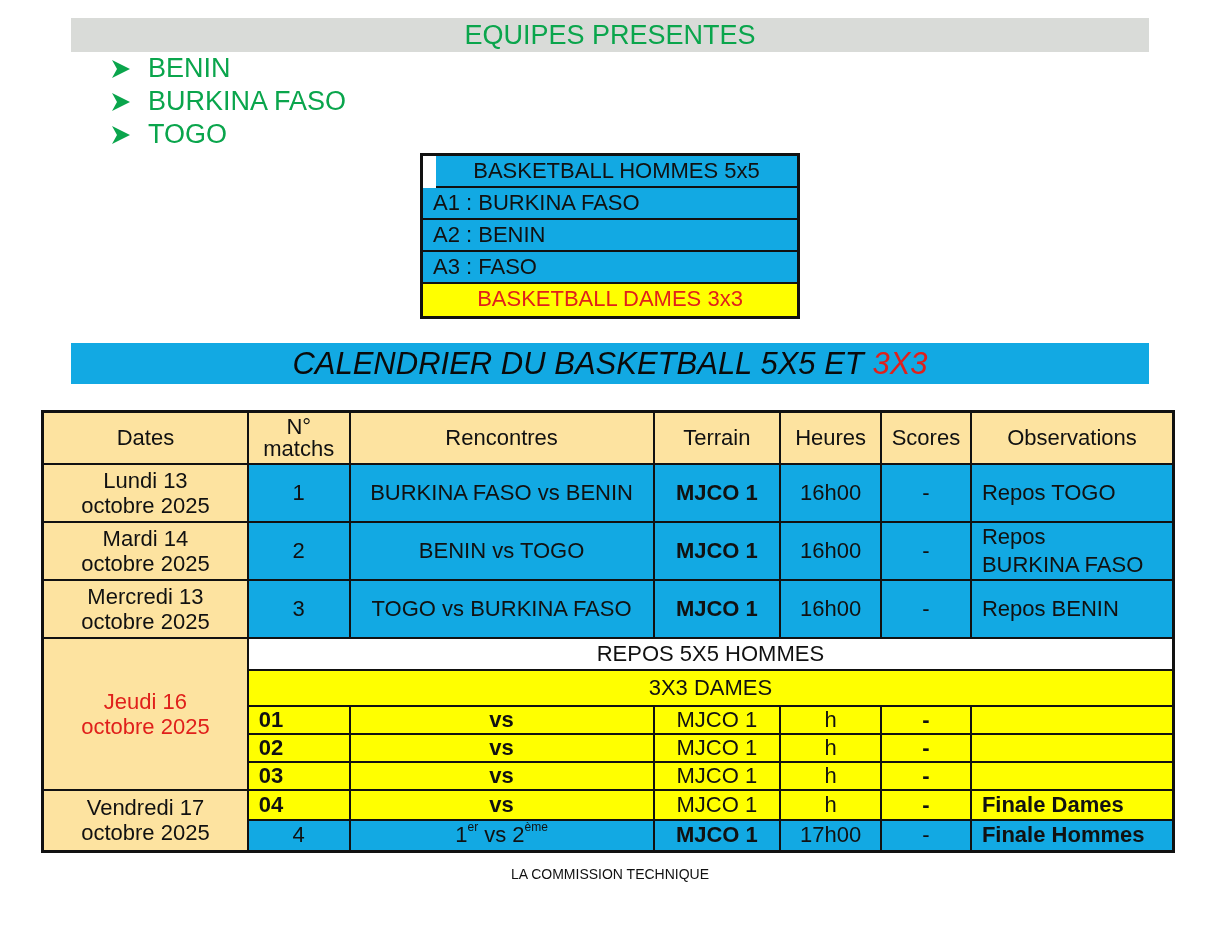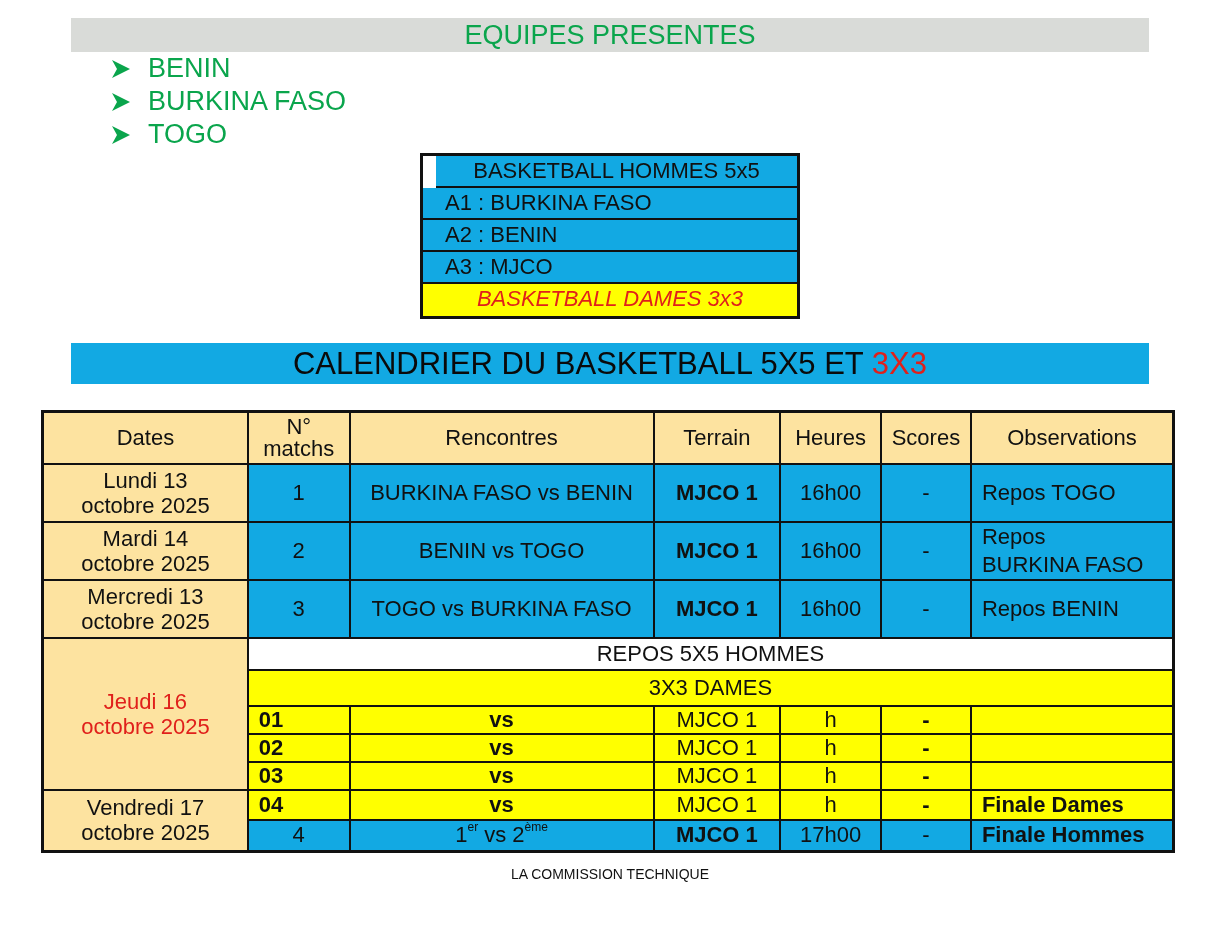--- a/index.html
+++ b/index.html
@@ -3,24 +3,24 @@
 <meta charset="utf-8">
 <style>
   * { box-sizing: border-box; margin: 0; padding: 0; }
   body { width: 1220px; height: 948px; background: #ffffff; font-family: "Liberation Sans", "DejaVu Sans", sans-serif; position: relative; overflow: hidden; color: #000; }
   .banner-gray { position: absolute; left: 71px; top: 18px; width: 1078px; height: 34px; background: #d9dbd8; text-align: center; color: #0aa54c; font-size: 27px; line-height: 34px; }
   .teams { position: absolute; left: 110px; top: 52px; }
   .team { display: flex; align-items: center; height: 33px; color: #0aa54c; font-size: 27px; }
   .team .arrow { width: 38px; display: inline-block; }
   .team .arrow svg { display: block; }
   .legend { position: absolute; left: 420px; top: 153px; width: 380px; border: 3px solid #111; border-collapse: collapse; }
-  .legend div { height: 32px; line-height: 30px; background: #12a9e3; font-size: 22px; border-bottom: 2px solid #111; padding-left: 22px; color: #111; }
+  .legend div { height: 32px; line-height: 30px; background: #12a9e3; font-size: 22px; border-bottom: 2px solid #111; padding-left: 10px; color: #111; }
   .legend div.center { text-align: center; padding-left: 0; margin-left: 13px; }
-  .legend div.yellow { background: #ffff00; color: #e0201b; text-align: center; padding-left: 0; border-bottom: none; font-style: italic; }
-  .cal-title { position: absolute; left: 71px; top: 343px; width: 1078px; height: 41px; background: #12a9e3; text-align: center; font-size: 31px; line-height: 41px; color: #0a0a0a; }
+  .legend div.yellow { background: #ffff00; color: #e0201b; text-align: center; padding-left: 0; border-bottom: none; }
+  .cal-title { position: absolute; left: 71px; top: 343px; width: 1078px; height: 41px; background: #12a9e3; text-align: center; font-size: 31px; line-height: 41px; color: #0a0a0a; font-style: italic; }
   .cal-title .red { color: #e0201b; }
   table.sched { position: absolute; left: 41px; top: 410px; width: 1134px; border-collapse: collapse; border: 3px solid #111; }
   table.sched td { border: 2px solid #111; text-align: center; vertical-align: middle; font-size: 22px; color: #111; padding: 0; }
   .hdr td { background: #fde3a0; font-size: 20px; height: 52px; line-height: 22px; color: #222; }
   .blue td { background: #12a9e3; }
   .date { background: #fde3a0 !important; line-height: 25px; font-size: 21px; }
   .row-h { height: 58px; }
   .bold { font-weight: bold; }
   .obs { text-align: left !important; padding-left: 10px !important; line-height: 28px; }
   .white-row td { background: #fff; height: 32px; font-size: 22px; }
@@ -62,21 +62,21 @@
         </svg>
       </span>
     <span>TOGO</span>
   </div>
 </div>
 
 <div class="legend">
   <div class="center">BASKETBALL HOMMES 5x5</div>
   <div>A1 : BURKINA FASO</div>
   <div>A2 : BENIN</div>
-  <div>A3 : MJCO</div>
+  <div>A3 : FASO</div>
   <div class="yellow">BASKETBALL DAMES 3x3</div>
 </div>
 
 <div class="cal-title"><span>CALENDRIER DU BASKETBALL 5X5 ET </span><span class="red">3X3</span></div>
 
 <table class="sched">
   <colgroup>
     <col style="width:206px">
       <col style="width:102px">
       <col style="width:305px">

